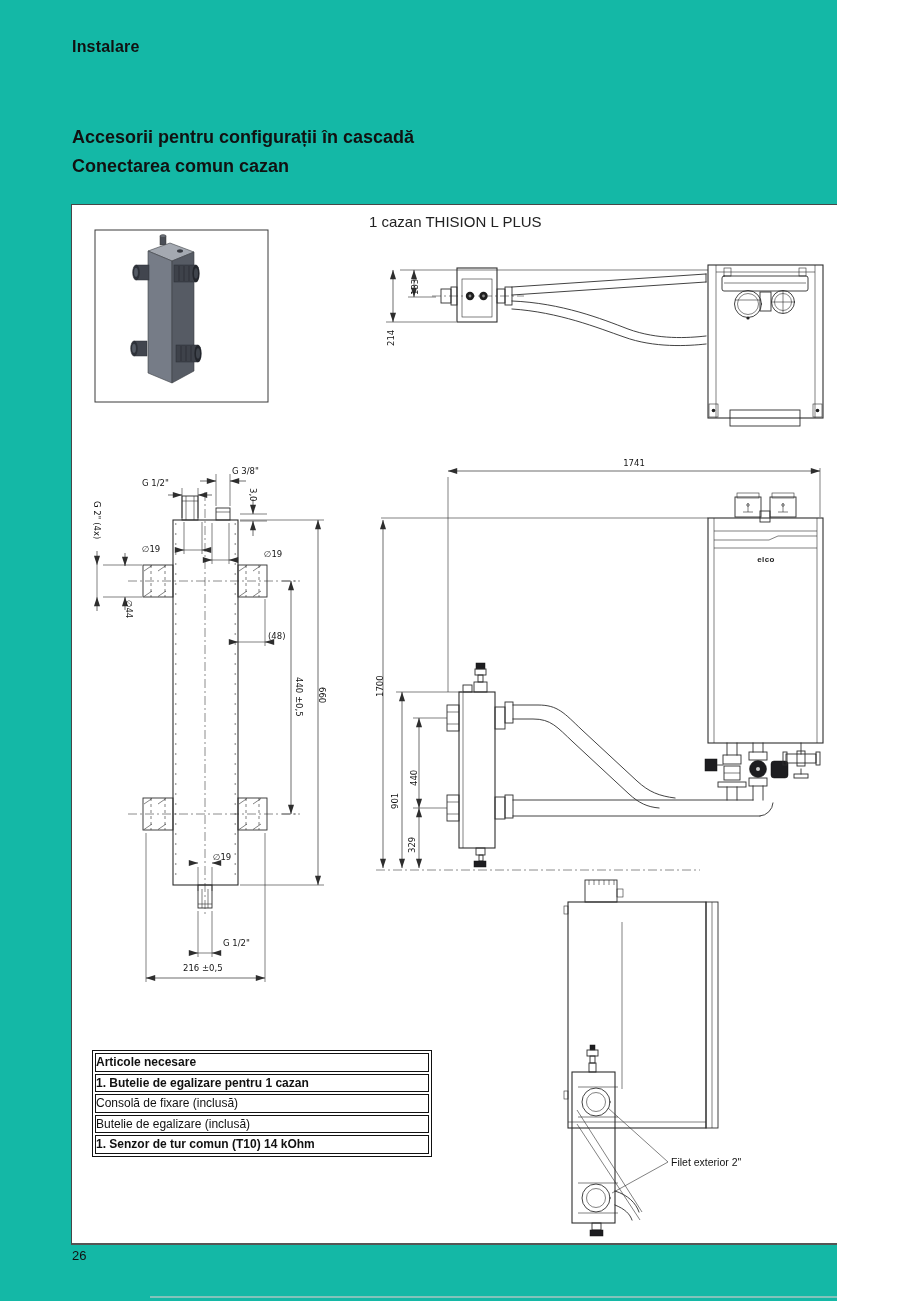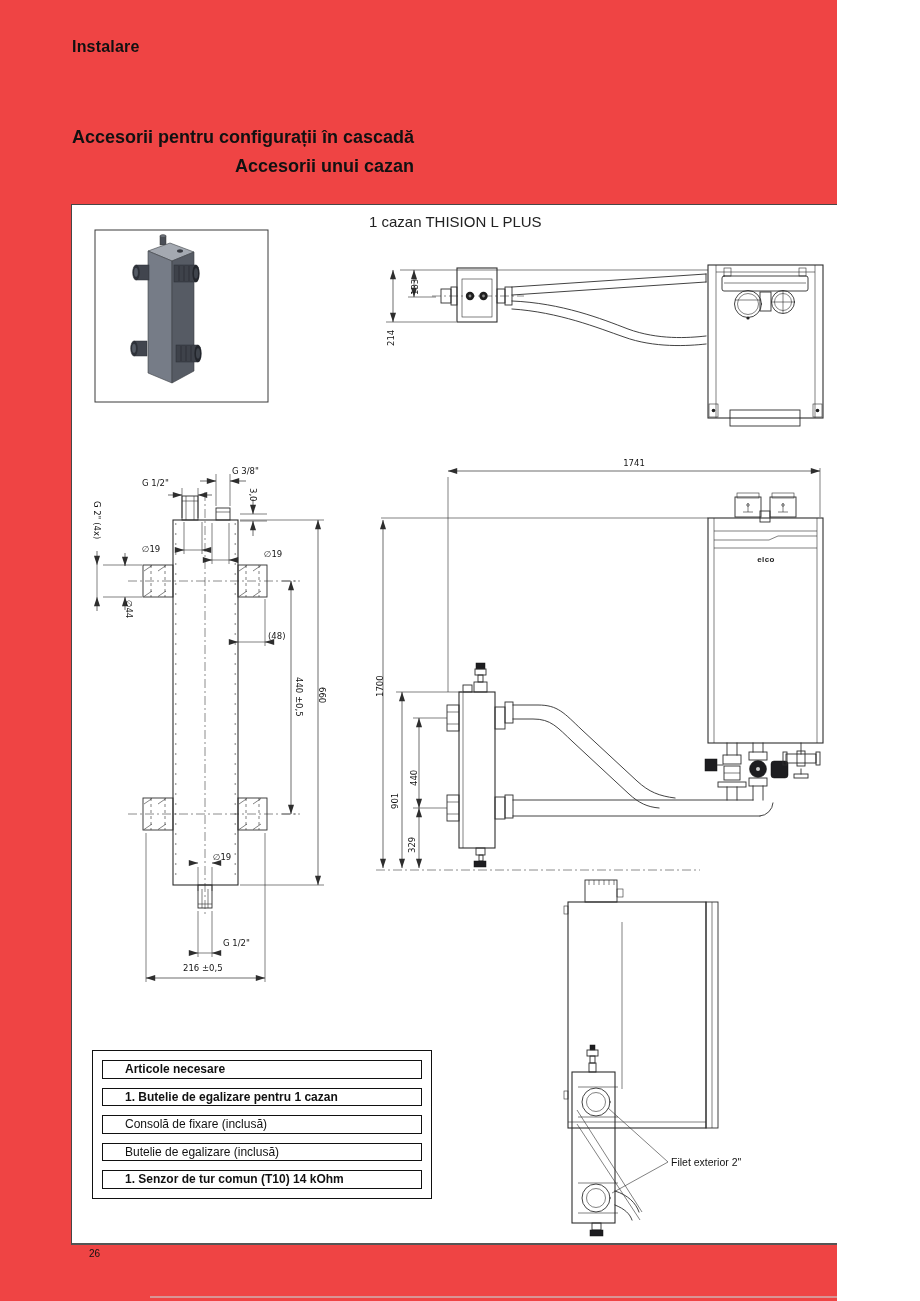--- a/index.html
+++ b/index.html
@@ -1,29 +1,29 @@
 <!DOCTYPE html>
 <html><head>
 <meta charset="utf-8">
 <style>
   html,body{margin:0;padding:0;background:#ffffff;}
-  .page{position:relative;width:837px;height:1301px;background:#ef4444;overflow:hidden;
+  .page{position:relative;width:837px;height:1301px;background:#14b8a6;overflow:hidden;
         font-family:"Liberation Sans",sans-serif;color:#111;}
   .h-title{position:absolute;left:72px;top:38px;font-size:16px;font-weight:bold;letter-spacing:.2px;}
-  .h-sub{position:absolute;left:72px;top:123px;font-size:18px;font-weight:bold;line-height:29px;text-align:right;}
+  .h-sub{position:absolute;left:72px;top:123px;font-size:18px;font-weight:bold;line-height:29px;}
   .figure{position:absolute;left:71px;top:204px;width:776px;height:1038px;
           border:1px solid #474747;border-bottom:2.5px solid #555;background:#fff;}
   .caption{position:absolute;left:297px;top:8px;font-size:15px;color:#222;white-space:nowrap;}
   svg.drawing{position:absolute;left:0;top:0;}
   
   .tbl{position:absolute;left:20px;top:845px;width:338px;border:1.5px solid #111;background:#fff;}
-  .trow{border:1px solid #111;margin:9px;height:16.5px;line-height:16.5px;
-        padding-left:22px;font-size:12px;white-space:nowrap;overflow:hidden;}
+  .trow{border:1px solid #111;margin:2px;height:16.5px;line-height:16.5px;
+        padding-left:0;font-size:12px;white-space:nowrap;overflow:hidden;}
   .trow.b{font-weight:bold;}
-  .pagenum{position:absolute;left:72px;top:1248px;font-size:10px;margin-left:17px;}
+  .pagenum{position:absolute;left:72px;top:1248px;font-size:13px;}
   .scan-edge{position:absolute;left:150px;top:1296px;width:760px;height:2px;background:#c9c9c9;opacity:.6;}
   
   .s{stroke:#2e2e2e;stroke-width:1.1;fill:none;stroke-linecap:square;}
   .m{stroke:#2e2e2e;stroke-width:.9;fill:none;stroke-linecap:square;}
   .t{stroke:#2e2e2e;stroke-width:.6;fill:none;}
   .d{stroke:#2e2e2e;stroke-width:.7;fill:none;}
   .cl{stroke:#2e2e2e;stroke-width:.55;fill:none;stroke-dasharray:9 3 2 3;}
   .hd{stroke:#2e2e2e;stroke-width:.6;fill:none;stroke-dasharray:3 3;}
   .ed{stroke:#2e2e2e;stroke-width:.6;fill:none;stroke-dasharray:2 8;}
   .blk{fill:#1d1d20;stroke:#111;stroke-width:.5;}
@@ -32,21 +32,21 @@
   text.brand{font:bold 8px "Liberation Sans",sans-serif;fill:#222;letter-spacing:.4px;}
 </style>
 </head>
 <body>
 
 <div class="page">
 
   <div class="h-title">Instalare</div>
   <div class="h-sub">
     <div>Accesorii pentru configurații în cascadă</div>
-    <div>Accesorii unui cazan</div>
+    <div>Conectarea comun cazan</div>
   </div>
 
   <div class="figure">
 
     <div class="caption">1 cazan THISION L PLUS</div>
 
     <svg class="drawing" width="776" height="1038" viewBox="0 0 776 1038" xmlns="http://www.w3.org/2000/svg">
       <defs>
         <marker id="ar" markerWidth="11" markerHeight="8" refX="9.6" refY="4" orient="auto-start-reverse" markerUnits="userSpaceOnUse">
           <path d="M0.4,1 L9.8,4 L0.4,7 Z" fill="#2e2e2e"></path>

